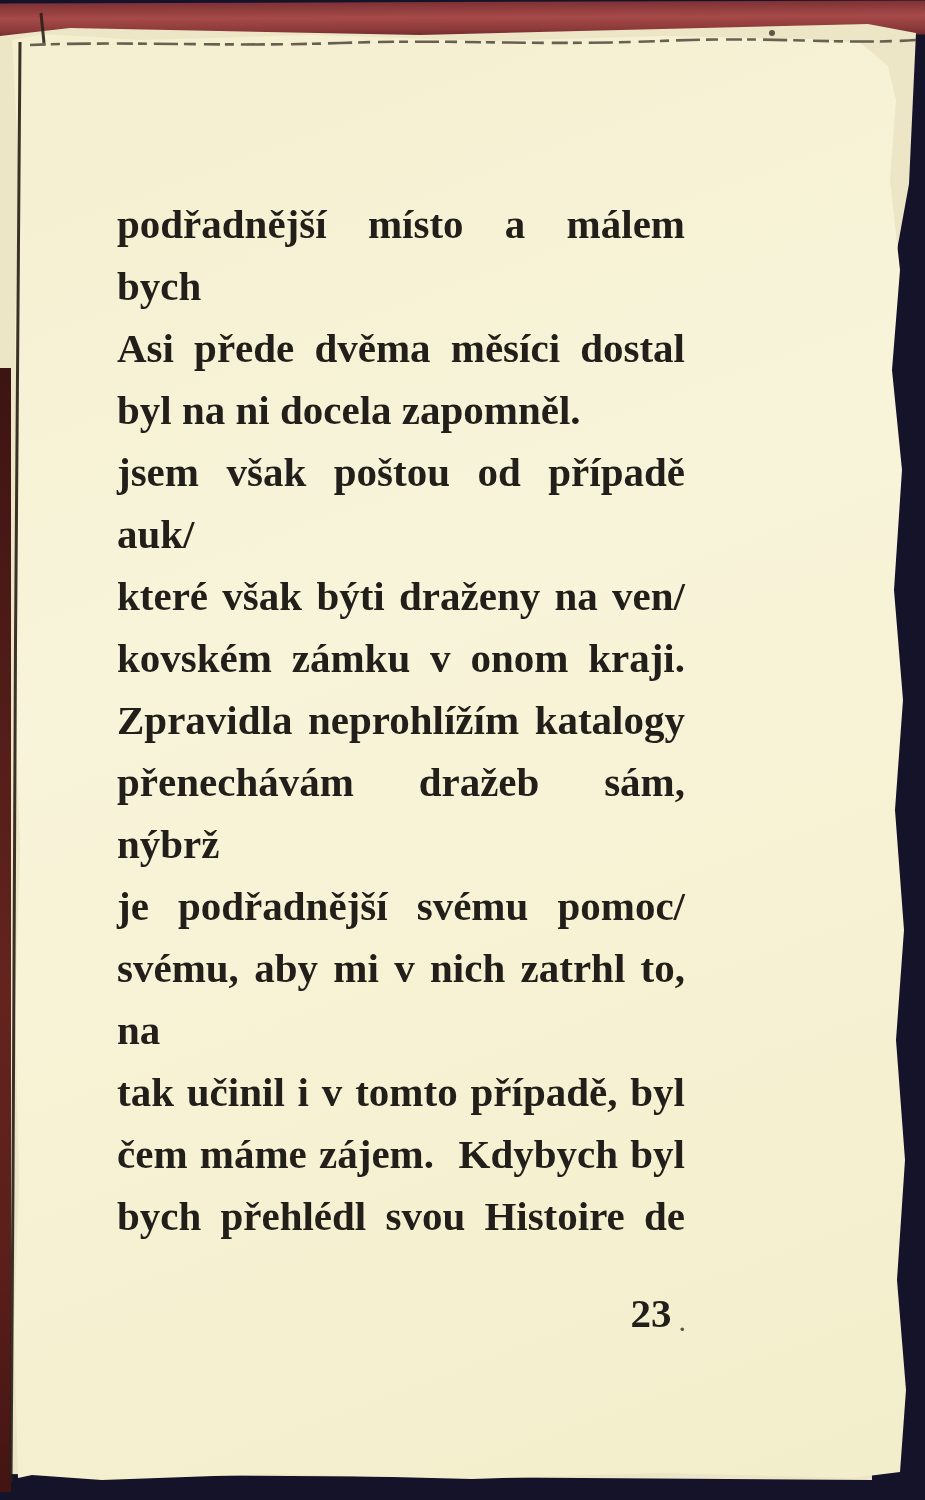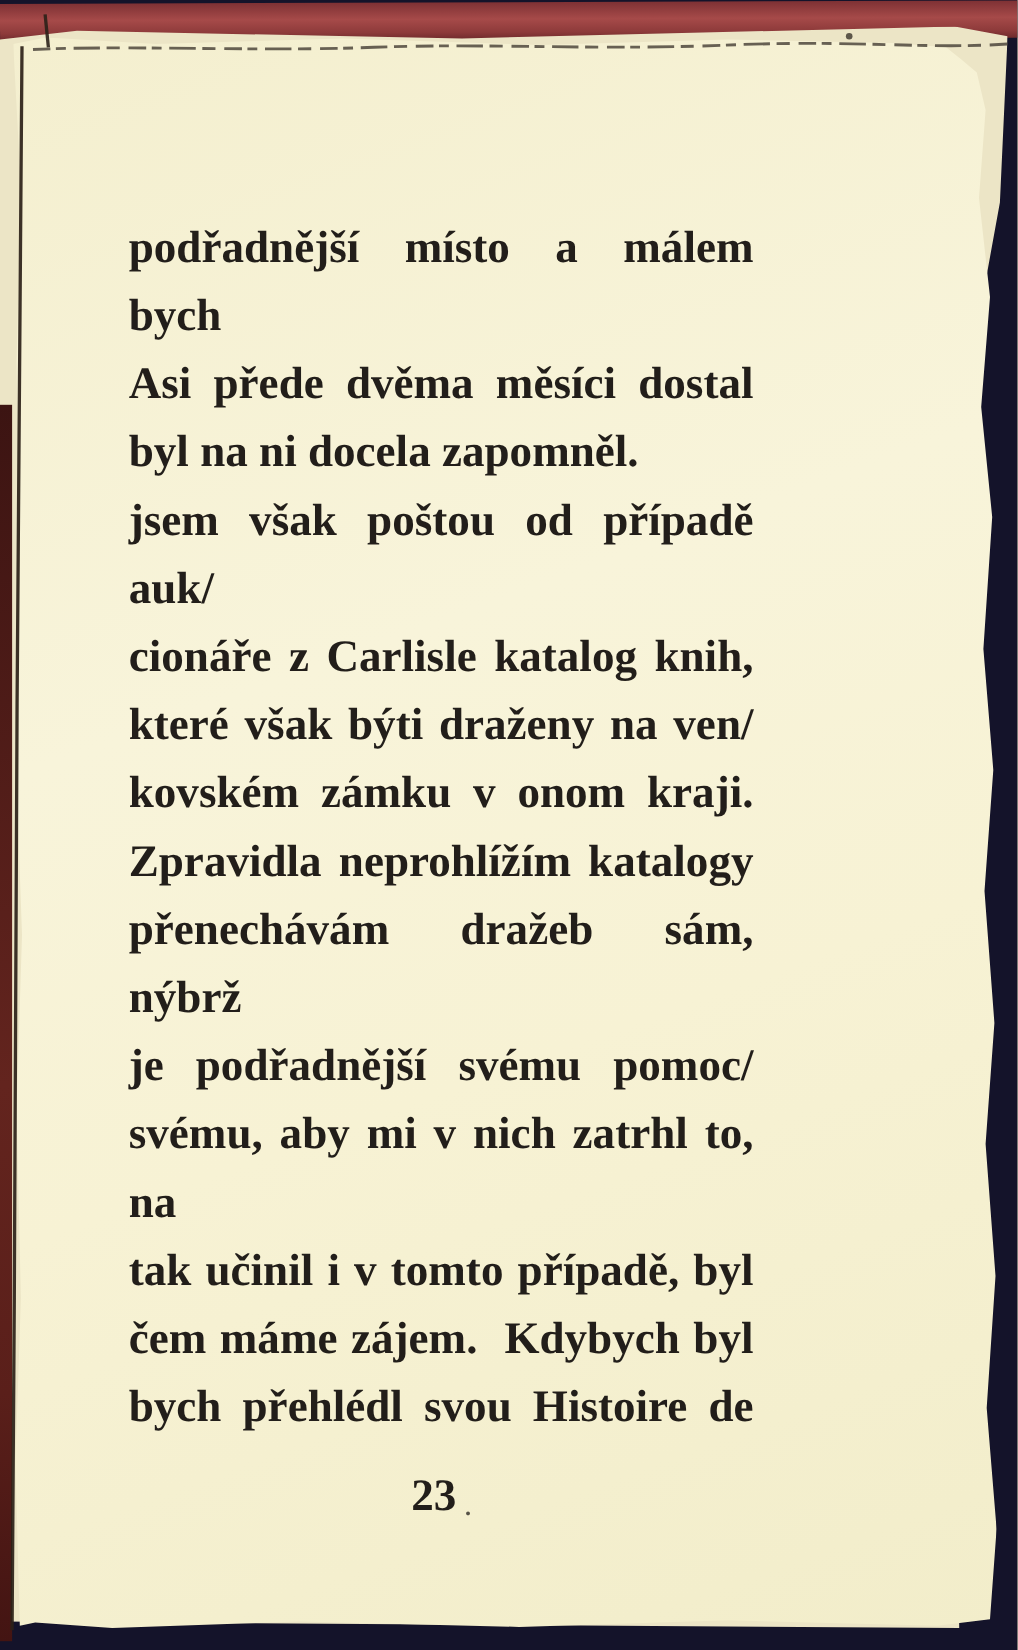--- a/index.html
+++ b/index.html
@@ -79,22 +79,22 @@
     font-size: 41px;
     line-height: 62px;
     white-space: pre-wrap;
     text-align: justify;
     text-align-last: justify;
     text-justify: inter-word;
   }
   .line.short { text-align-last: left; }
 
   .folio {
-    margin-top: 19px;
-    text-align: center;
+    margin-top: 35px;
+    text-align: right;
     font-size: 41px;
     line-height: 62px;
     color: var(--ink);
   }
   .folio .dot {
     display: inline-block;
     font-size: 22px;
     margin-left: 8px;
     transform: translateY(4px);
     opacity: 0.75;
@@ -108,21 +108,20 @@
   <div class="red-strip"></div>
 
   <div class="under-page"></div>
 
   <div class="page">
     <div class="text-block">
       <div class="line">podřadnější místo a málem bych</div>
       <div class="line">Asi přede dvěma měsíci dostal</div>
       <div class="line short">byl na ni docela zapomněl.</div>
       <div class="line">jsem však poštou od případě auk/</div>
-      <div class="line">cionáře z Carlisle katalog knih,</div>
       <div class="line">které však býti draženy na ven/</div>
       <div class="line">kovském zámku v onom kraji.</div>
       <div class="line">Zpravidla neprohlížím katalogy</div>
       <div class="line">přenechávám dražeb sám, nýbrž</div>
       <div class="line">je podřadnější svému pomoc/</div>
       <div class="line">svému, aby mi v nich zatrhl to, na</div>
       <div class="line">tak učinil i v tomto případě, byl</div>
       <div class="line">čem máme zájem.  Kdybych byl</div>
       <div class="line">bych přehlédl svou Histoire de</div>
 

